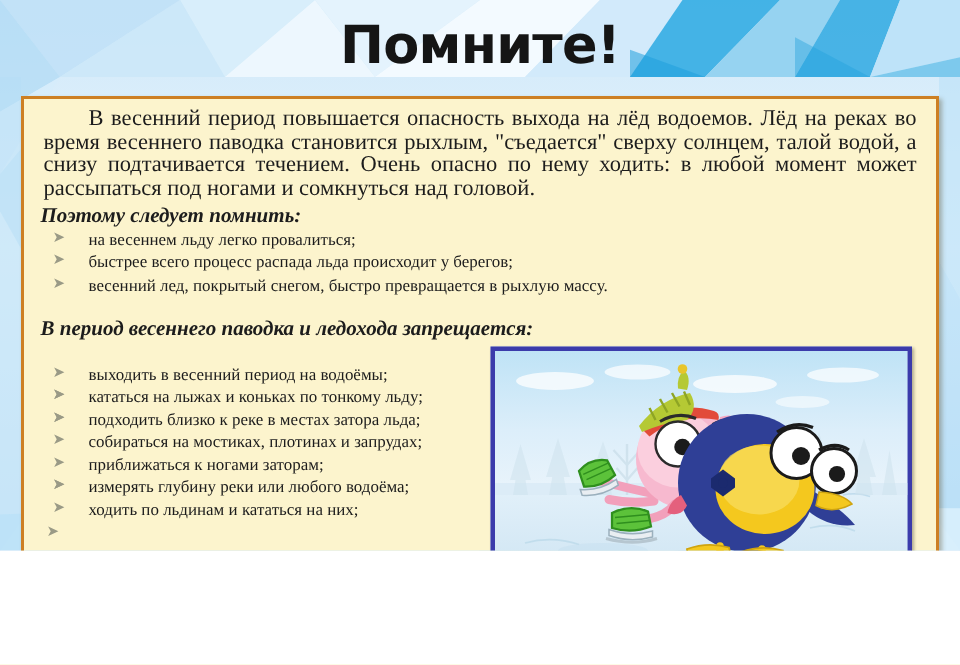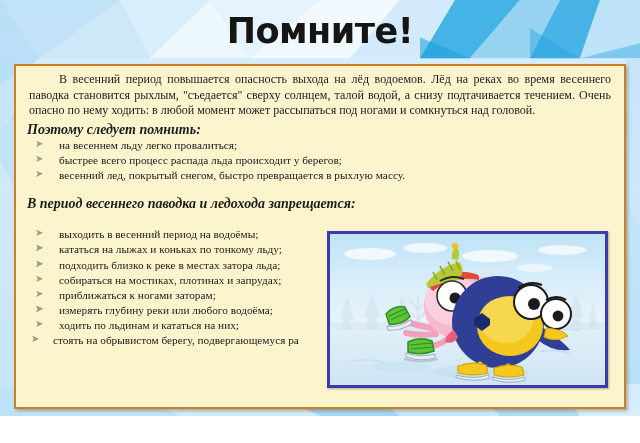--- a/index.html
+++ b/index.html
@@ -9,21 +9,21 @@
   body {
     width: 640px;
     height: 443px;
     overflow: hidden;
     font-family: "Liberation Serif", serif;
   }
 
   #slide {
     position: relative;
     width: 640px;
-    height: 416px;
+    height: 367px;
     overflow: hidden;
     background: #d6ecfa;
   }
 
   
   .bg-layer {
     position: absolute;
     inset: 0;
     width: 100%;
     height: 100%;
@@ -57,21 +57,21 @@
     border: 2px solid #cd7f23;
     box-shadow: 2px 2px 3px rgba(80,60,20,0.35);
     z-index: 3;
     padding: 6px 9px 0 9px;
     overflow: hidden;
   }
 
   .para {
     margin: 0;
     font-family: "Liberation Serif", serif;
-    font-size: 12px;
+    font-size: 15px;
     line-height: 15.5px;
     color: #1c1c1c;
     text-align: justify;
     text-indent: 30px;
     padding: 0 4px;
   }
 
   .subhead {
     margin: 3px 0 1px 2px;
     font-family: "Liberation Serif", serif;
@@ -242,21 +242,20 @@
       <li>
         <span class="bullet">➤</span>
         <span>измерять глубину реки или любого водоёма;</span>
       </li>
       <li>
         <span class="bullet">➤</span>
         <span>ходить по льдинам и кататься на них;</span>
       </li>
       <li class="last">
         <span class="bullet">➤</span>
-        <span>стоять на обрывистом берегу, подвергающемуся ра</span>
       </li>
     </ul>
   </div>
 
   <div class="photo-frame">
     <svg viewBox="0 0 275 151" preserveAspectRatio="none">
       <defs>
         <linearGradient id="sky" x1="0" y1="0" x2="0" y2="1">
           <stop offset="0%" stop-color="#bfe3f6"></stop>
           <stop offset="55%" stop-color="#dceefa"></stop>

